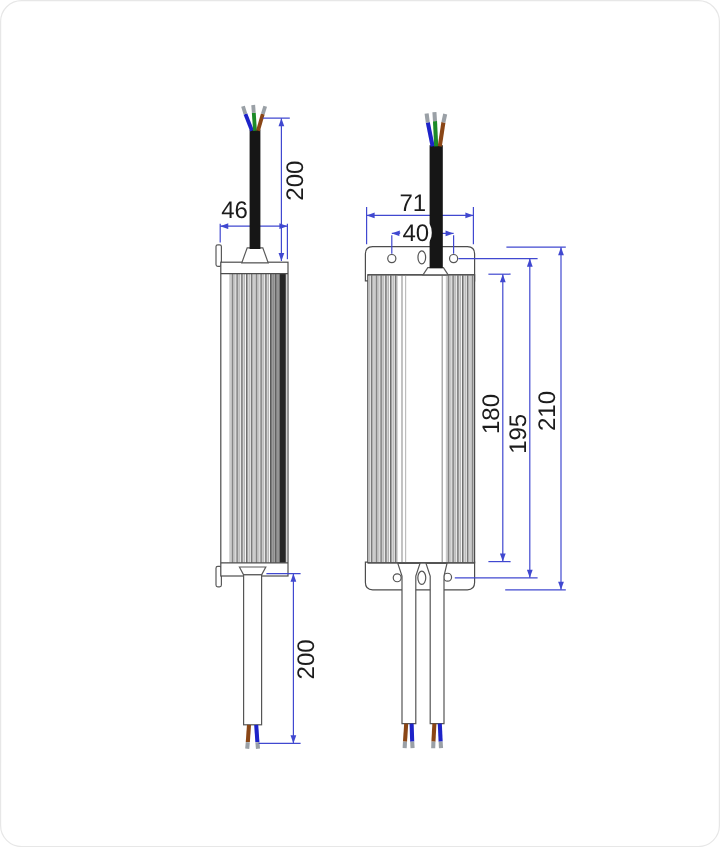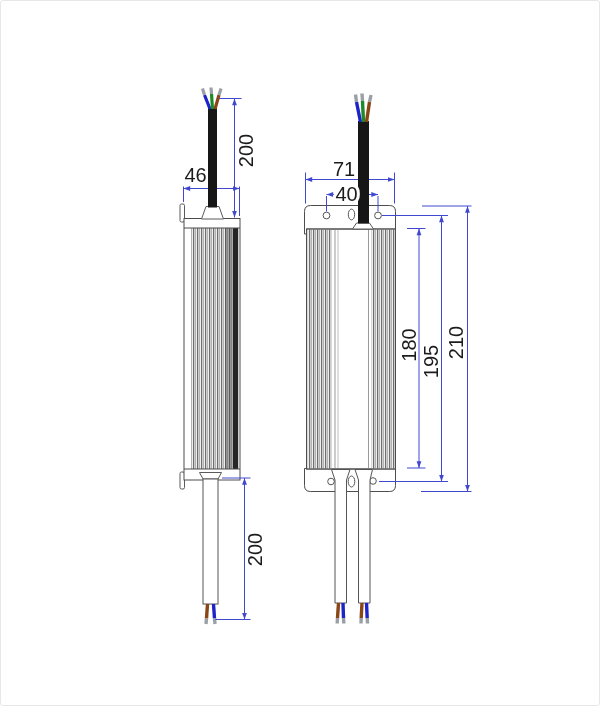--- a/index.html
+++ b/index.html
@@ -1,18 +1,18 @@
 <!DOCTYPE html>
 <html><head>
 <meta charset="utf-8">
 <style>
   html,body{margin:0;padding:0;background:#fff;}
   .canvas{
     position:relative;width:598px;height:704px;margin:0;
-    background:#fff;border:1px solid #e7e7e7;border-radius:3px;
+    background:#fff;border:1px solid #e7e7e7;border-radius:18px;
     font-family:"Liberation Sans", sans-serif;overflow:hidden;
   }
   svg text{
     font-family:"Liberation Sans", sans-serif;
     font-size:20px;fill:#1c1c1c;
   }
   .halo{stroke:#ffffff;stroke-width:6px;paint-order:stroke;}
 </style>
 </head>
 <body>

